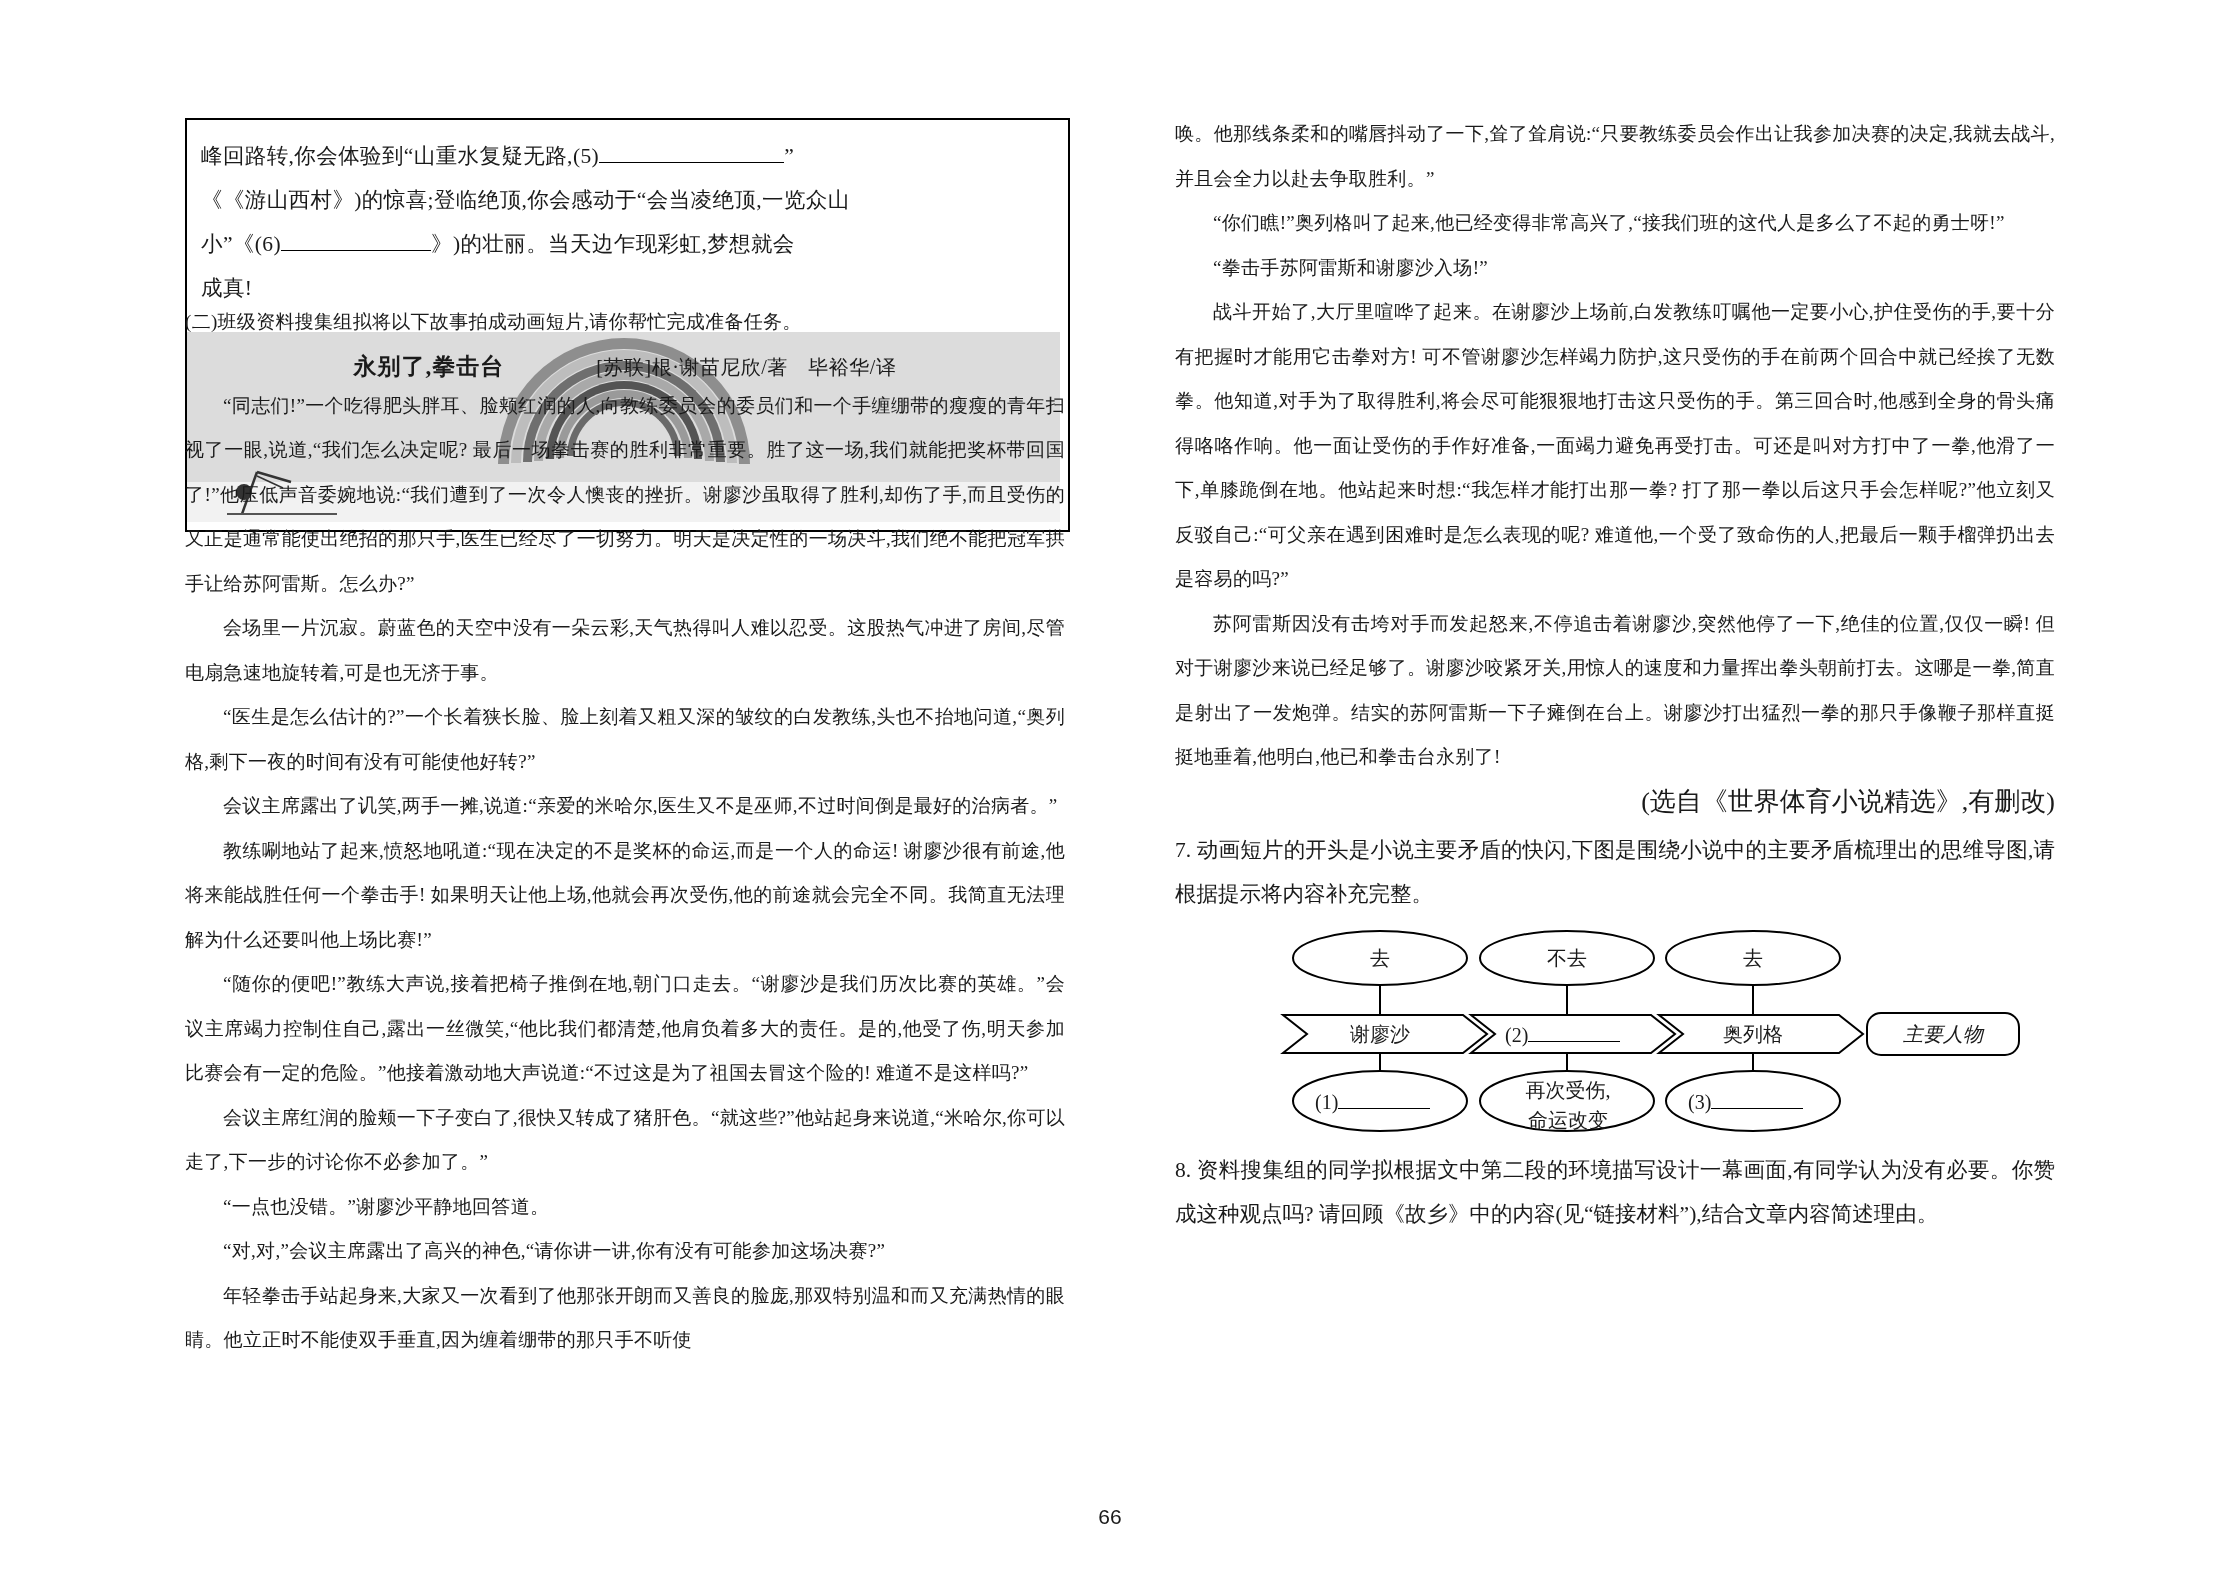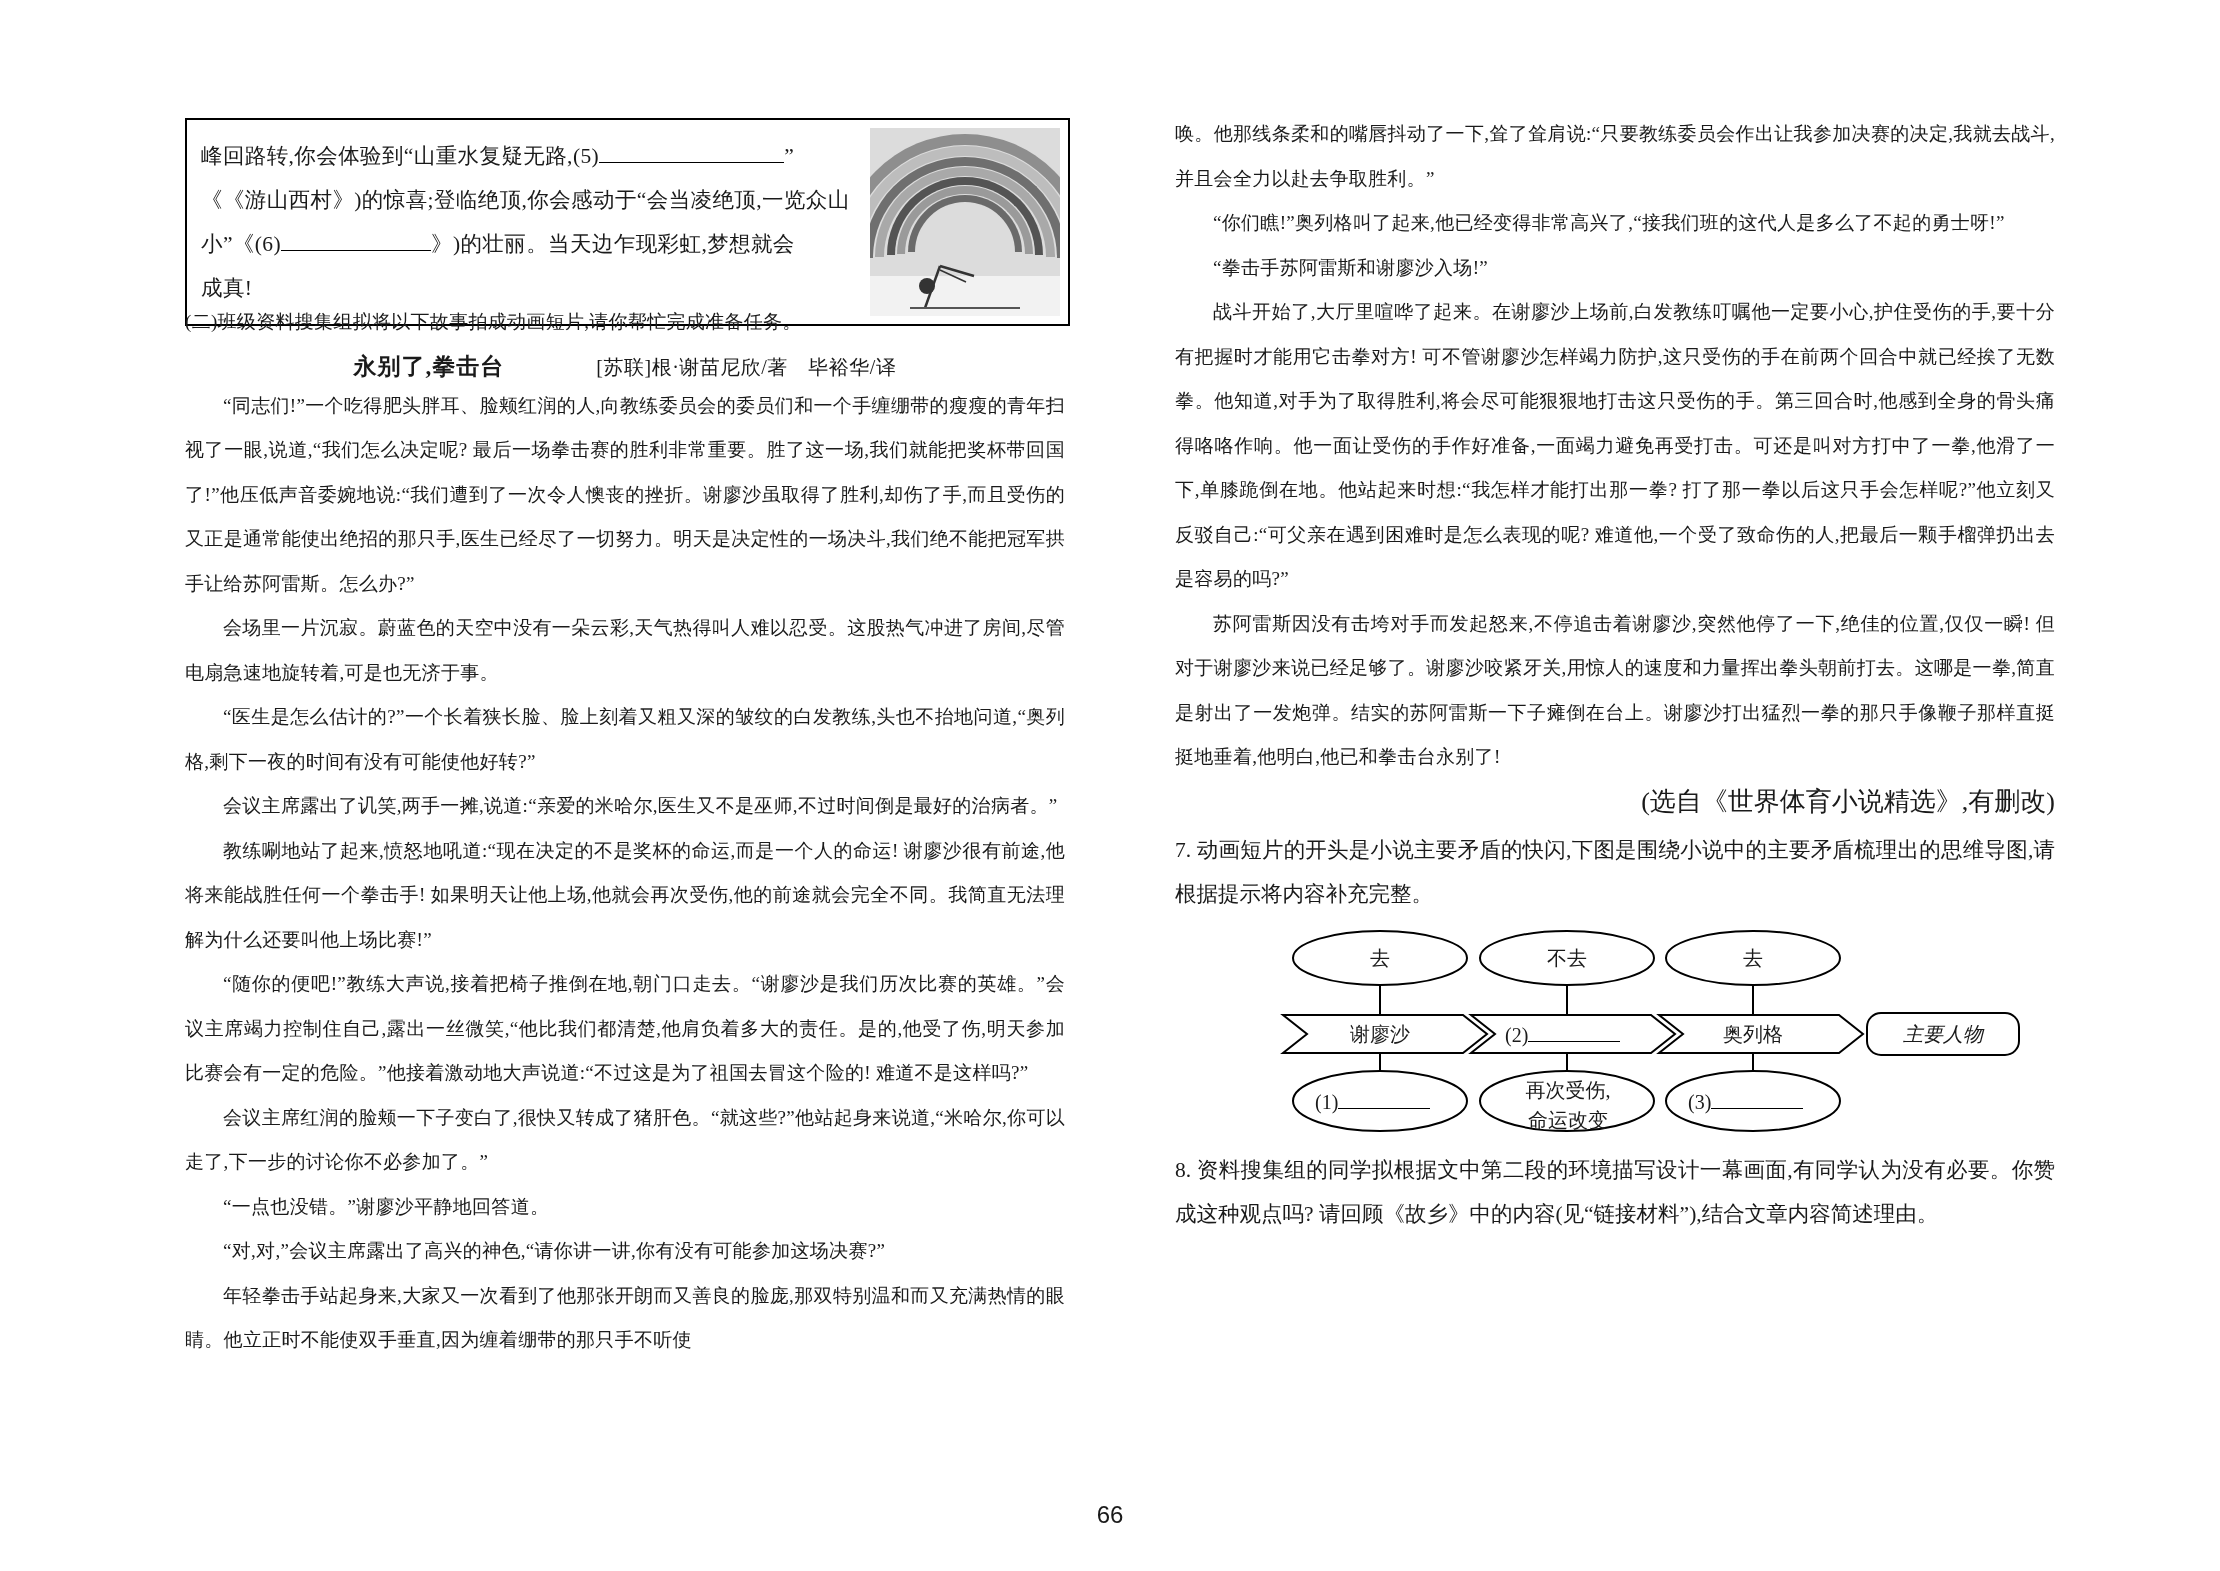--- a/index.html
+++ b/index.html
@@ -31,21 +31,21 @@
 
   
   .top-box {
     position: absolute;
     left: 185px;
     top: 118px;
     width: 885px;
     border: 2px solid #000;
     box-sizing: border-box;
     display: flex;
-    flex-direction: row;
+    flex-direction: column;
     align-items: stretch;
   }
   .top-box-text {
     flex: 1 1 auto;
     padding: 14px 10px 14px 14px;
     font-size: 21.5px;
     line-height: 44px;
     letter-spacing: 0.4px;
   }
   .top-box-fig {
@@ -138,21 +138,21 @@
     width: 92px;
     height: 1em;
   }
 
   
   .page-num {
     position: absolute;
     left: 0; right: 0;
     bottom: 42px;
     text-align: center;
-    font-size: 24px;
+    font-size: 21px;
     font-family: "Liberation Sans", sans-serif;
   }
 </style>
 </head>
 <body>
 
 <div class="page">
 
   <div class="top-box">
     <div class="top-box-text">

